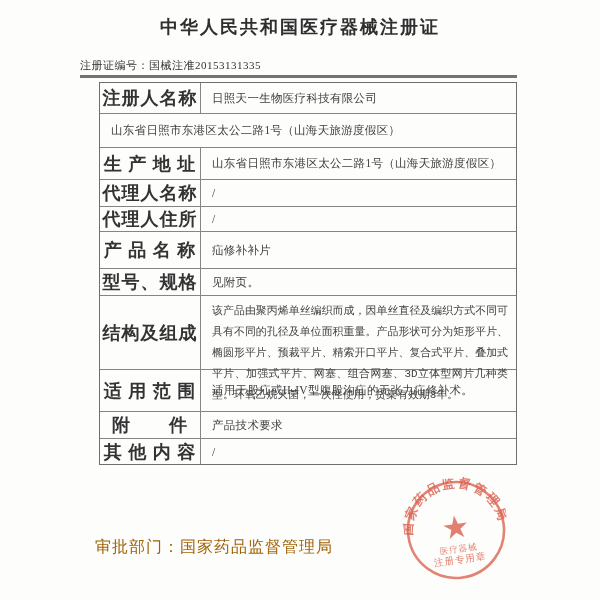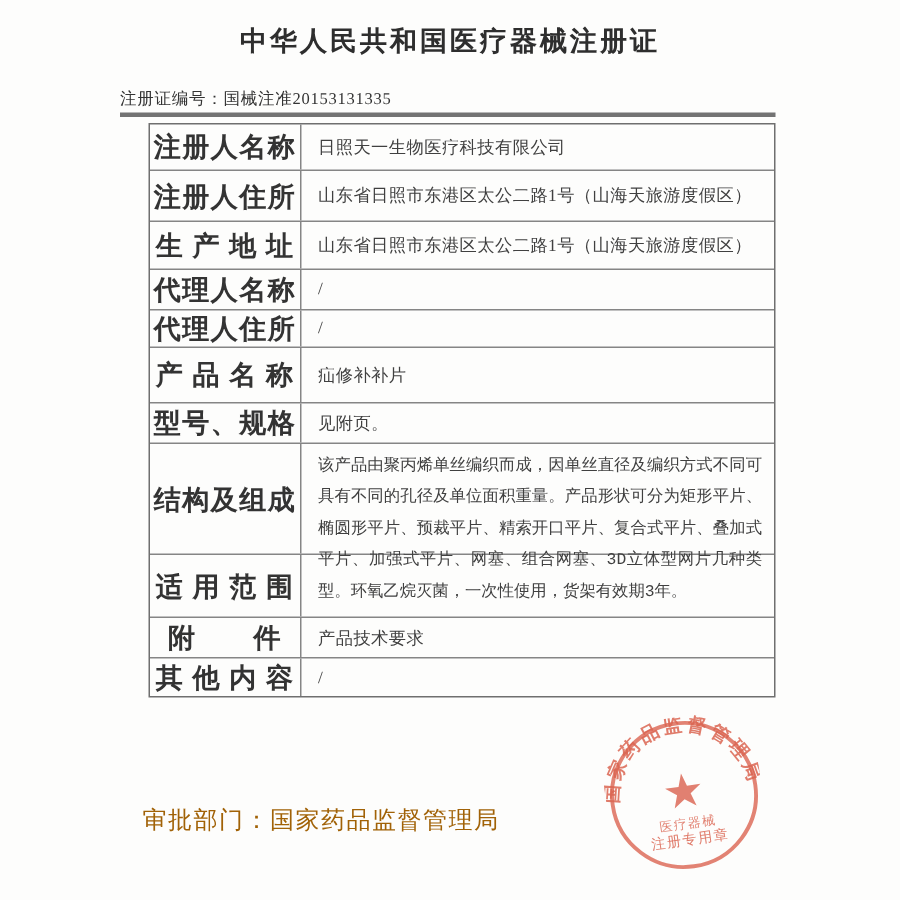--- a/index.html
+++ b/index.html
@@ -53,21 +53,20 @@
   <div class="title">中华人民共和国医疗器械注册证</div>
 
   <div class="regline">注册证编号：国械注准20153131335</div>
 
   <div class="cert-table">
     <div class="row" style="height:30px">
       <div class="lbl">注册人名称</div>
       <div class="val">日照天一生物医疗科技有限公司</div>
     </div>
     <div class="row" style="height:34px">
-      <div class="lbl">注册人住所</div>
       <div class="val">山东省日照市东港区太公二路1号（山海天旅游度假区）</div>
     </div>
     <div class="row" style="height:32px">
       <div class="lbl">生 产 地 址</div>
       <div class="val">山东省日照市东港区太公二路1号（山海天旅游度假区）</div>
     </div>
     <div class="row" style="height:27px">
       <div class="lbl">代理人名称</div>
       <div class="val">/</div>
     </div>
@@ -82,20 +81,21 @@
     <div class="row" style="height:27px">
       <div class="lbl">型号、规格</div>
       <div class="val">见附页。</div>
     </div>
     <div class="row" style="height:74px">
       <div class="lbl">结构及组成</div>
       <div class="val multi">该产品由聚丙烯单丝编织而成，因单丝直径及编织方式不同可具有不同的孔径及单位面积重量。产品形状可分为矩形平片、椭圆形平片、预裁平片、精索开口平片、复合式平片、叠加式平片、加强式平片、网塞、组合网塞、3D立体型网片几种类型。环氧乙烷灭菌，一次性使用，货架有效期3年。</div>
     </div>
     <div class="row" style="height:42px">
       <div class="lbl">适 用 范 围</div>
+      <div class="val">适用于股疝或II-IV型腹股沟疝的无张力疝修补术。</div>
     </div>
     <div class="row" style="height:27px">
       <div class="lbl">附　　件</div>
       <div class="val">产品技术要求</div>
     </div>
     <div class="row" style="height:26px">
       <div class="lbl">其 他 内 容</div>
       <div class="val">/</div>
     </div>
   </div>

